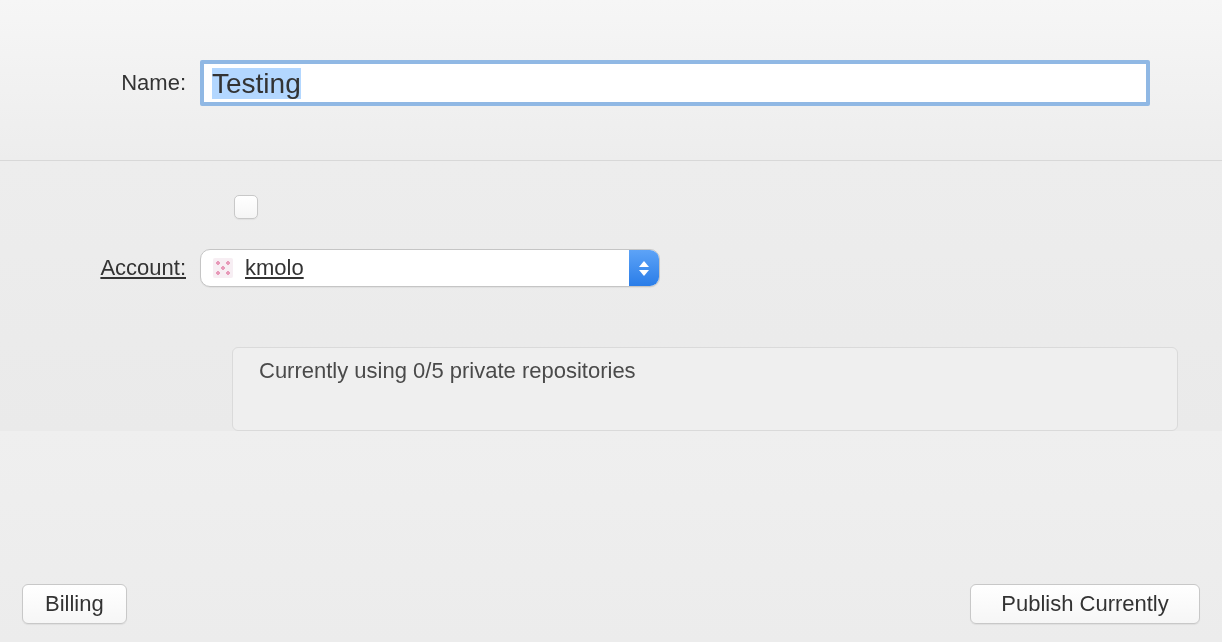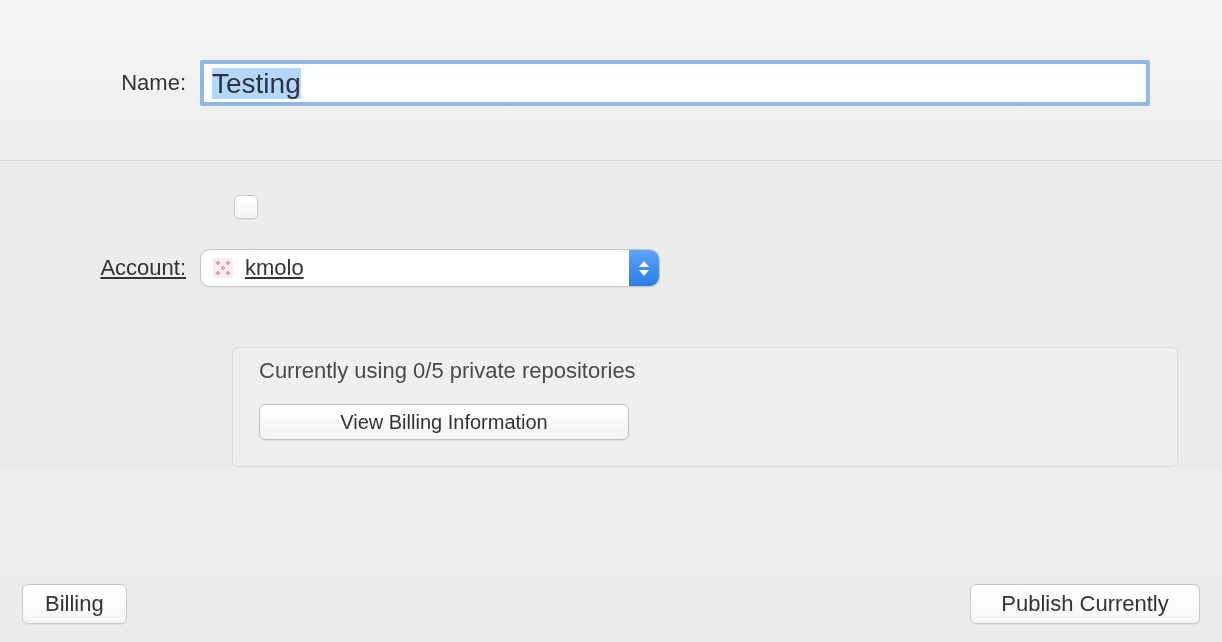--- a/index.html
+++ b/index.html
@@ -251,21 +251,20 @@
       <span class="select-value">kmolo</span>
       <div class="select-stepper">
         <div class="stepper-arrow-up"></div>
         <div class="stepper-arrow-down"></div>
       </div>
     </div>
   </div>
 
   <div class="usage-box">
     <div class="usage-text">Currently using 0/5 private repositories</div>
-    <div class="billing-button">View Billing Information</div>
   </div>
 
 </div>
 
 <div class="footer-buttons">
   <div class="button">Billing</div>
   <div class="button publish">Publish Currently</div>
 </div>
 
 </body></html>

